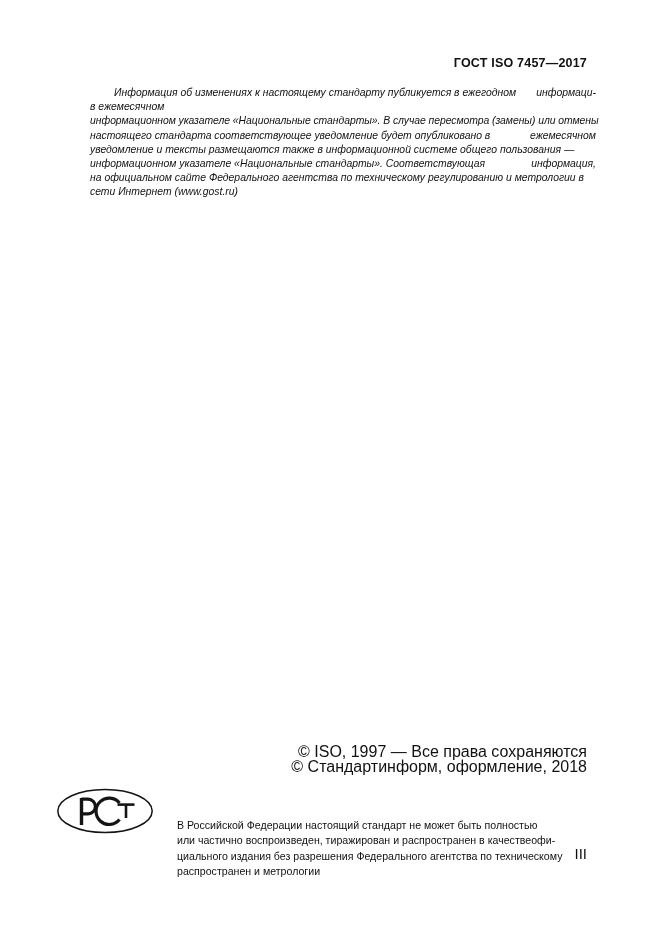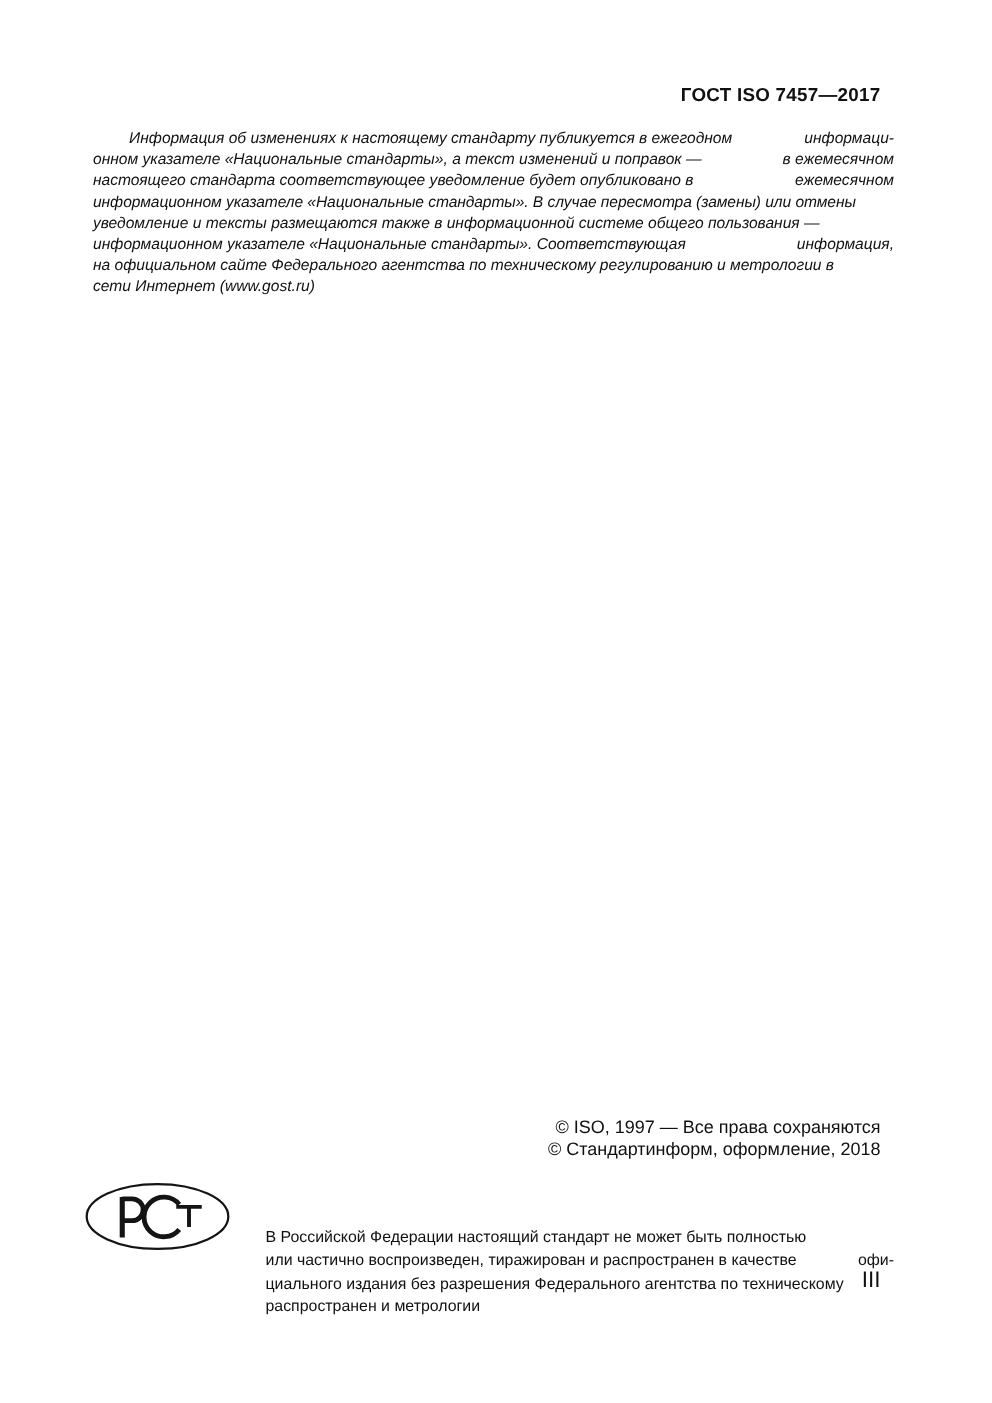--- a/index.html
+++ b/index.html
@@ -40,40 +40,41 @@
     left: 62px;
     width: 534px;
     font-size: 10.4px;
     font-style: italic;
     line-height: 14.2px;
     color: #111111;
   }
   .notice .line {
     display: block;
     white-space: nowrap;
+    margin-left: 28px;
   }
   
   .notice .just {
     display: flex;
     justify-content: space-between;
   }
   .notice .just.indented {
     padding-left: 24px;
   }
   .notice .tight {
     letter-spacing: -0.05px;
   }
 
   
   .copyright {
     position: absolute;
     top: 744px;
     right: 68px;
     text-align: right;
-    font-size: 12px;
+    font-size: 16px;
     line-height: 15px;
     color: #111111;
   }
   .copyright div {
     white-space: nowrap;
   }
 
   
   .rst-mark {
     position: absolute;
@@ -96,21 +97,20 @@
     line-height: 15.3px;
     color: #111111;
     margin-top: 28px;
   }
   .statement .line {
     display: block;
     white-space: nowrap;
   }
   .statement .just {
     display: flex;
-    justify-content: space-between;
   }
 
   
   .folio {
     position: absolute;
     top: 845px;
     right: 68px;
     font-size: 15px;
     color: #111111;
   }
@@ -121,28 +121,27 @@
 <div class="page">
 
   <div class="header">ГОСТ ISO 7457—2017</div>
 
   <div class="notice">
     <span class="line just indented">
       <span>Информация об изменениях к настоящему стандарту публикуется в ежегодном</span>
       <span>информаци-</span>
     </span>
     <span class="line just">
-      <span>онном указателе «Национальные стандарты», а текст изменений и поправок —</span>
       <span>в ежемесячном</span>
     </span>
+    <span class="line tight">информационном указателе «Национальные стандарты». В случае пересмотра (замены) или отмены</span>
     <span class="line just">
       <span>настоящего стандарта соответствующее уведомление будет опубликовано в</span>
       <span>ежемесячном</span>
     </span>
-    <span class="line tight">информационном указателе «Национальные стандарты». В случае пересмотра (замены) или отмены</span>
     <span class="line">уведомление и тексты размещаются также в информационной системе общего пользования —</span>
     <span class="line just">
       <span>информационном указателе «Национальные стандарты». Соответствующая</span>
       <span>информация,</span>
     </span>
     <span class="line">на официальном сайте Федерального агентства по техническому регулированию и метрологии в</span>
     <span class="line">сети Интернет (www.gost.ru)</span>
   </div>
 
   <div class="copyright">

